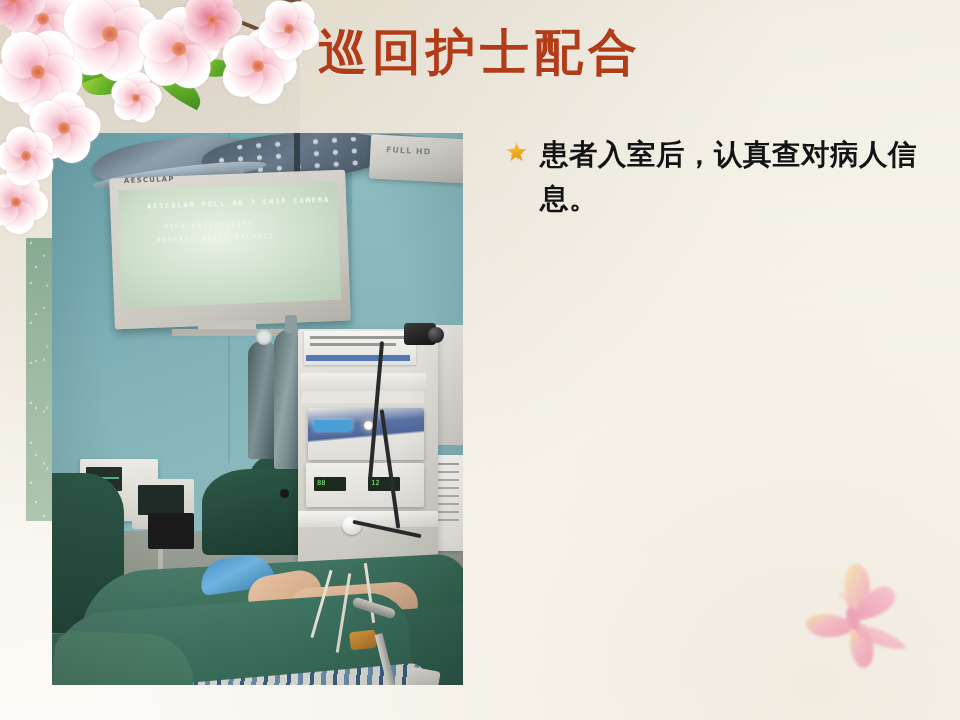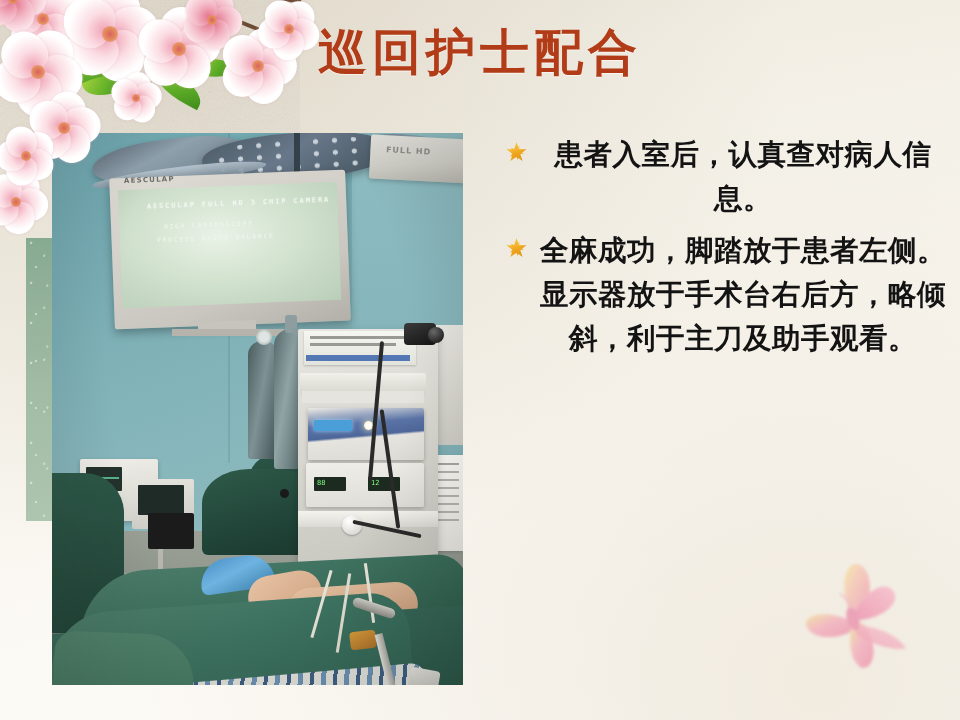--- a/index.html
+++ b/index.html
@@ -247,21 +247,21 @@
     box-shadow:0 0 3px rgba(220,170,185,.45);
   }
   .blossom i{
     position:absolute;left:50%;top:50%;width:17%;height:17%;margin:-8.5% 0 0 -8.5%;
     border-radius:50%;background:radial-gradient(circle,#d9625f 0%, #e58e5e 55%, rgba(240,180,120,0) 100%);
   }
   .bl-petal-pink span{background:radial-gradient(circle at 50% 85%, #e4768f 0%, #f3b6c4 42%, #fbe3e8 80%);}
 
   
   #bullets{position:absolute;left:506px;top:132px;width:440px;}
-  .bullet{display:flex;align-items:flex-start;margin-bottom:8px;text-align:center;}
+  .bullet{display:flex;align-items:flex-start;margin-bottom:8px;}
   .star{
     position:relative;flex:0 0 auto;width:21px;height:21px;margin:10px 13px 0 0;
   }
   .star:before,.star:after{
     content:"";position:absolute;left:0;top:0;width:21px;height:21px;
     background:linear-gradient(150deg,#fbd34f 0%, #f0a81f 50%, #d98a0c 100%);
     clip-path:polygon(50% 0%,61% 35%,98% 35%,68% 57%,79% 91%,50% 70%,21% 91%,32% 57%,2% 35%,39% 35%);
   }
   .star:after{transform:rotate(24deg) scale(.72);opacity:.85;
     background:linear-gradient(150deg,#ffe braid 0%, #f6c447 50%, #e0a224 100%);}
@@ -507,24 +507,20 @@
       <span style="transform:translate(-50%,-100%) rotate(224deg)"></span>
       <span style="transform:translate(-50%,-100%) rotate(296deg)"></span>
       <i></i>
     </div>
   </div>
 
   <div id="bullets">
     <div class="bullet">
       <div class="star"></div>
       <div class="btext">患者入室后，认真查对病人信息。</div>
-    </div>
-    <div class="bullet">
-      <div class="star"></div>
-      <div class="btext">全麻成功，脚踏放于患者左侧。显示器放于手术台右后方，略倾斜，利于主刀及助手观看。</div>
     </div>
   </div>
 
   <svg id="butterfly" viewBox="0 0 140 130">
     <defs>
       <linearGradient id="wU" x1="0" y1="0" x2="1" y2="1">
         <stop offset="0%" stop-color="#f6e79c"></stop>
         <stop offset="38%" stop-color="#f5c6b4"></stop>
         <stop offset="100%" stop-color="#f09bb1"></stop>
       </linearGradient>

